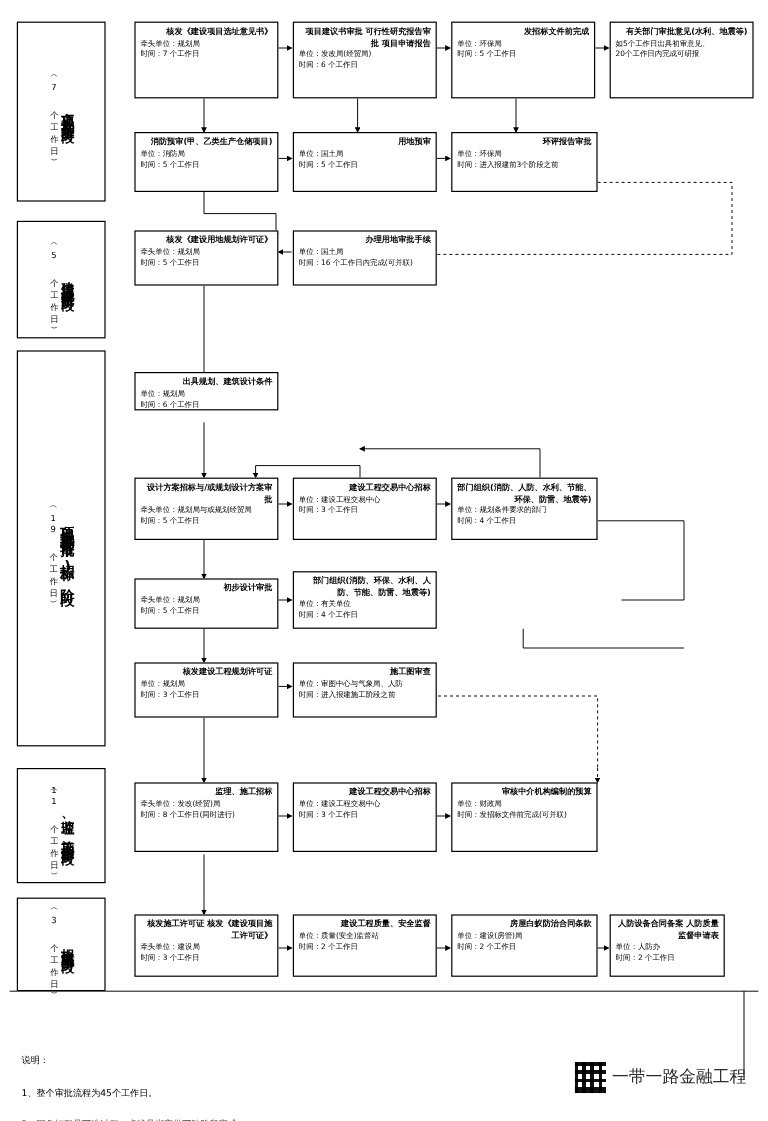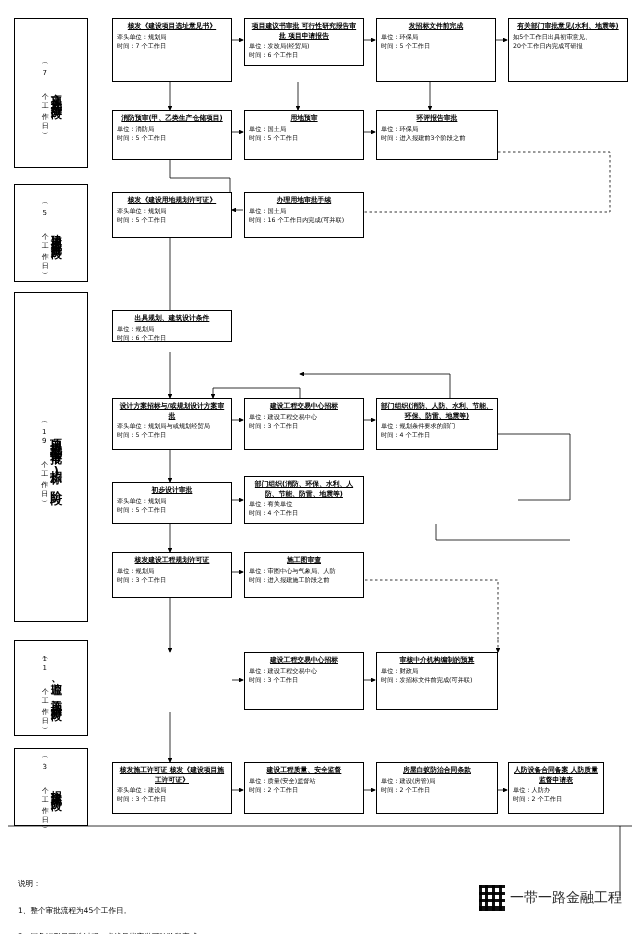--- a/index.html
+++ b/index.html
@@ -19,24 +19,23 @@
     box-sizing:border-box;
     padding:3px 4px;
     font-size:6.4px;
     line-height:1.45;
     overflow:hidden;
   }
   .box .ttl{
     font-weight:bold;
     font-size:6.8px;
     display:block;
-    text-align:center;
+    text-align:right;
     line-height:1.4;
     margin-bottom:1px;
-    text-decoration:underline;
   }
   .box .ln{display:block;font-size:6.2px;line-height:1.45;}
   .stage{
     position:absolute;
     border:1px solid #000;
     background:#fff;
     box-sizing:border-box;
     display:flex;
     flex-direction:row;
     align-items:center;
@@ -173,21 +172,21 @@
     <span class="days">（ 3 个 工 作 日 ）</span>
     <span class="nm">报建施工阶段</span>
   </div>
 
   <div class="box" style="left:112px;top:18px;width:120px;height:64px;">
     <span class="ttl">核发《建设项目选址意见书》</span>
     <span class="ln">牵头单位：规划局</span>
     <span class="ln">时间：7 个工作日</span>
   </div>
 
-  <div class="box" style="left:244px;top:18px;width:120px;height:48px;">
+  <div class="box" style="left:244px;top:18px;width:120px;height:64px;">
     <span class="ttl">项目建议书审批
 可行性研究报告审批
 项目申请报告</span>
     <span class="ln">单位：发改局(经贸局)</span>
     <span class="ln">时间：6 个工作日</span>
   </div>
 
   <div class="box" style="left:376px;top:18px;width:120px;height:64px;">
     <span class="ttl">发招标文件前完成</span>
     <span class="ln">单位：环保局</span>
@@ -271,20 +270,25 @@
     <span class="ln">单位：规划局</span>
     <span class="ln">时间：3 个工作日</span>
   </div>
 
   <div class="box" style="left:244px;top:552px;width:120px;height:46px;">
     <span class="ttl">施工图审查</span>
     <span class="ln">单位：审图中心与气象局、人防</span>
     <span class="ln">时间：进入报建施工阶段之前</span>
   </div>
 
+  <div class="box" style="left:112px;top:652px;width:120px;height:58px;">
+    <span class="ttl">监理、施工招标</span>
+    <span class="ln">牵头单位：发改(经贸)局</span>
+    <span class="ln">时间：8 个工作日(同时进行)</span>
+  </div>
 
   <div class="box" style="left:244px;top:652px;width:120px;height:58px;">
     <span class="ttl">建设工程交易中心招标</span>
     <span class="ln">单位：建设工程交易中心</span>
     <span class="ln">时间：3 个工作日</span>
   </div>
 
   <div class="box" style="left:376px;top:652px;width:122px;height:58px;">
     <span class="ttl">审核中介机构编制的预算</span>
     <span class="ln">单位：财政局</span>

